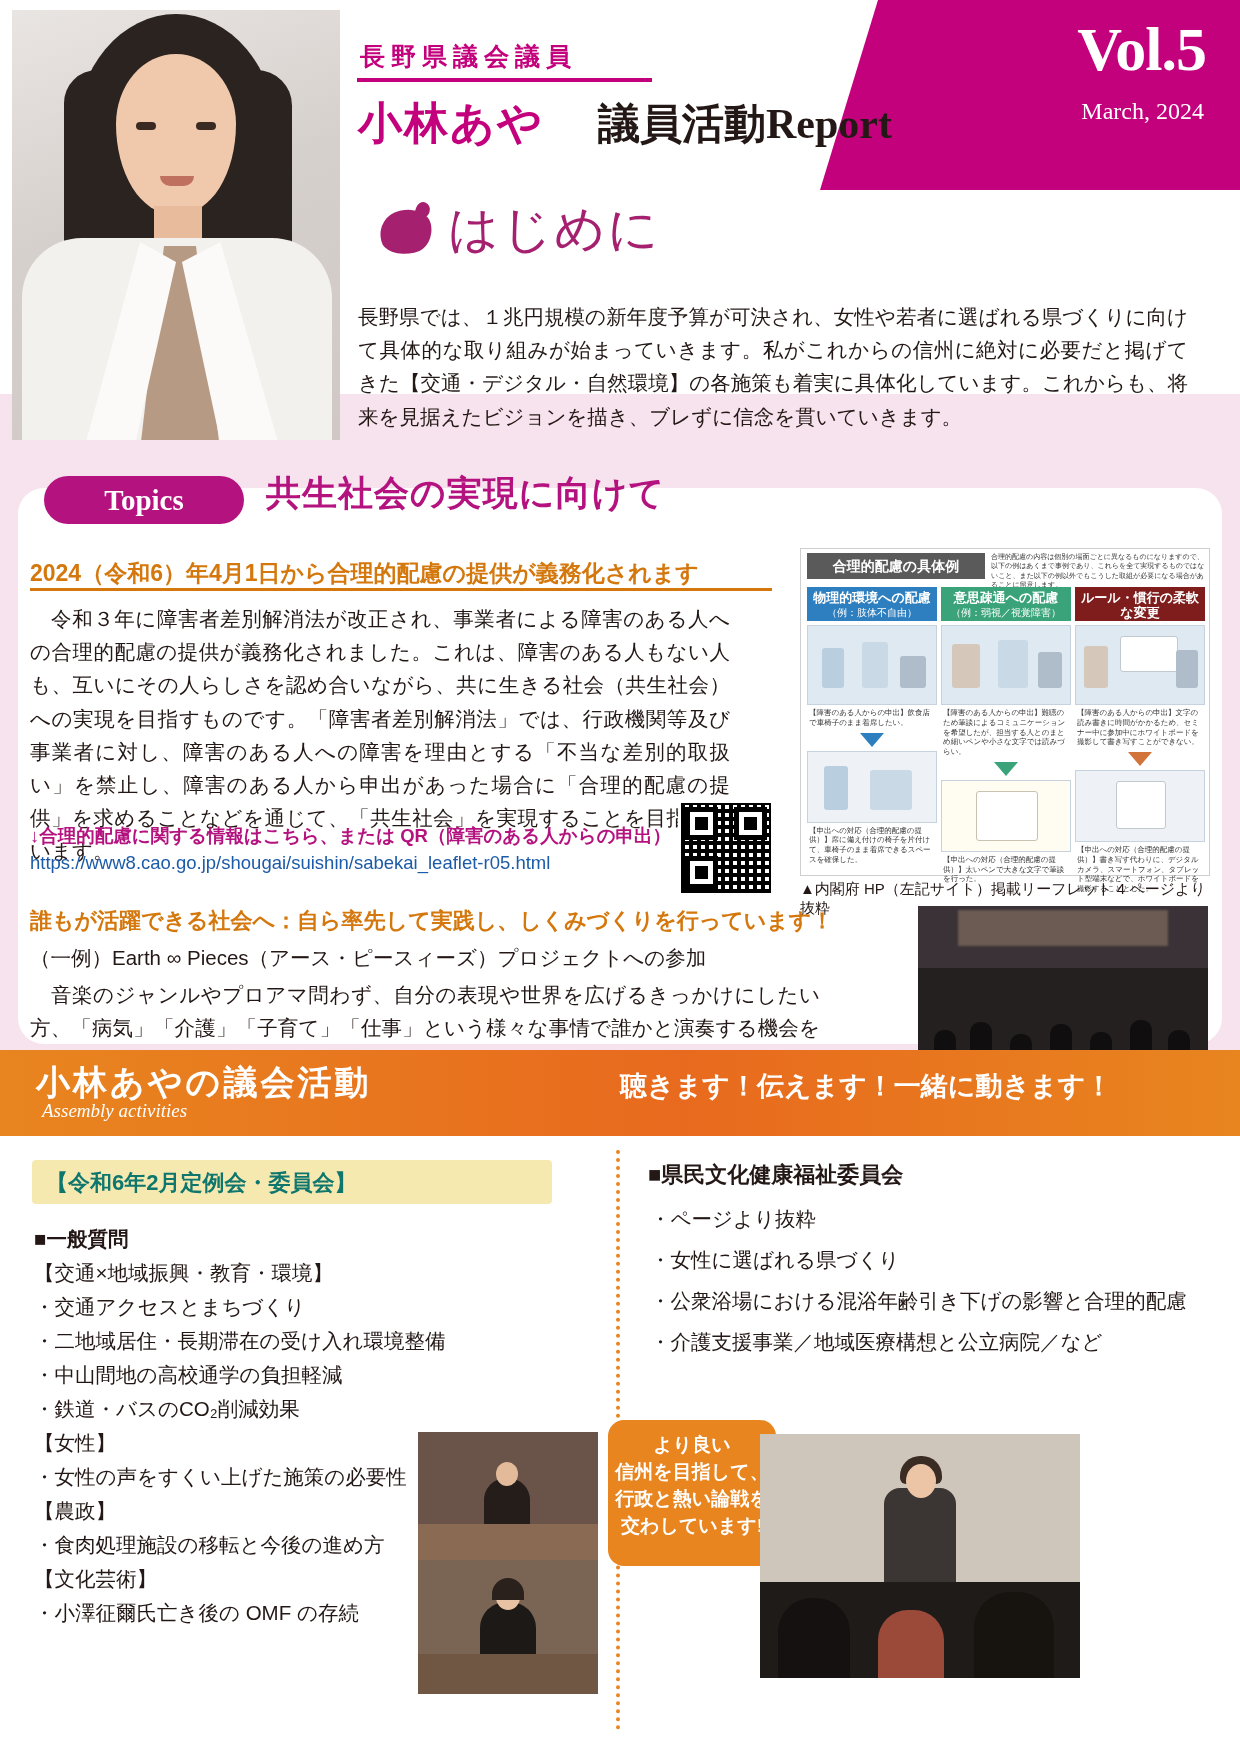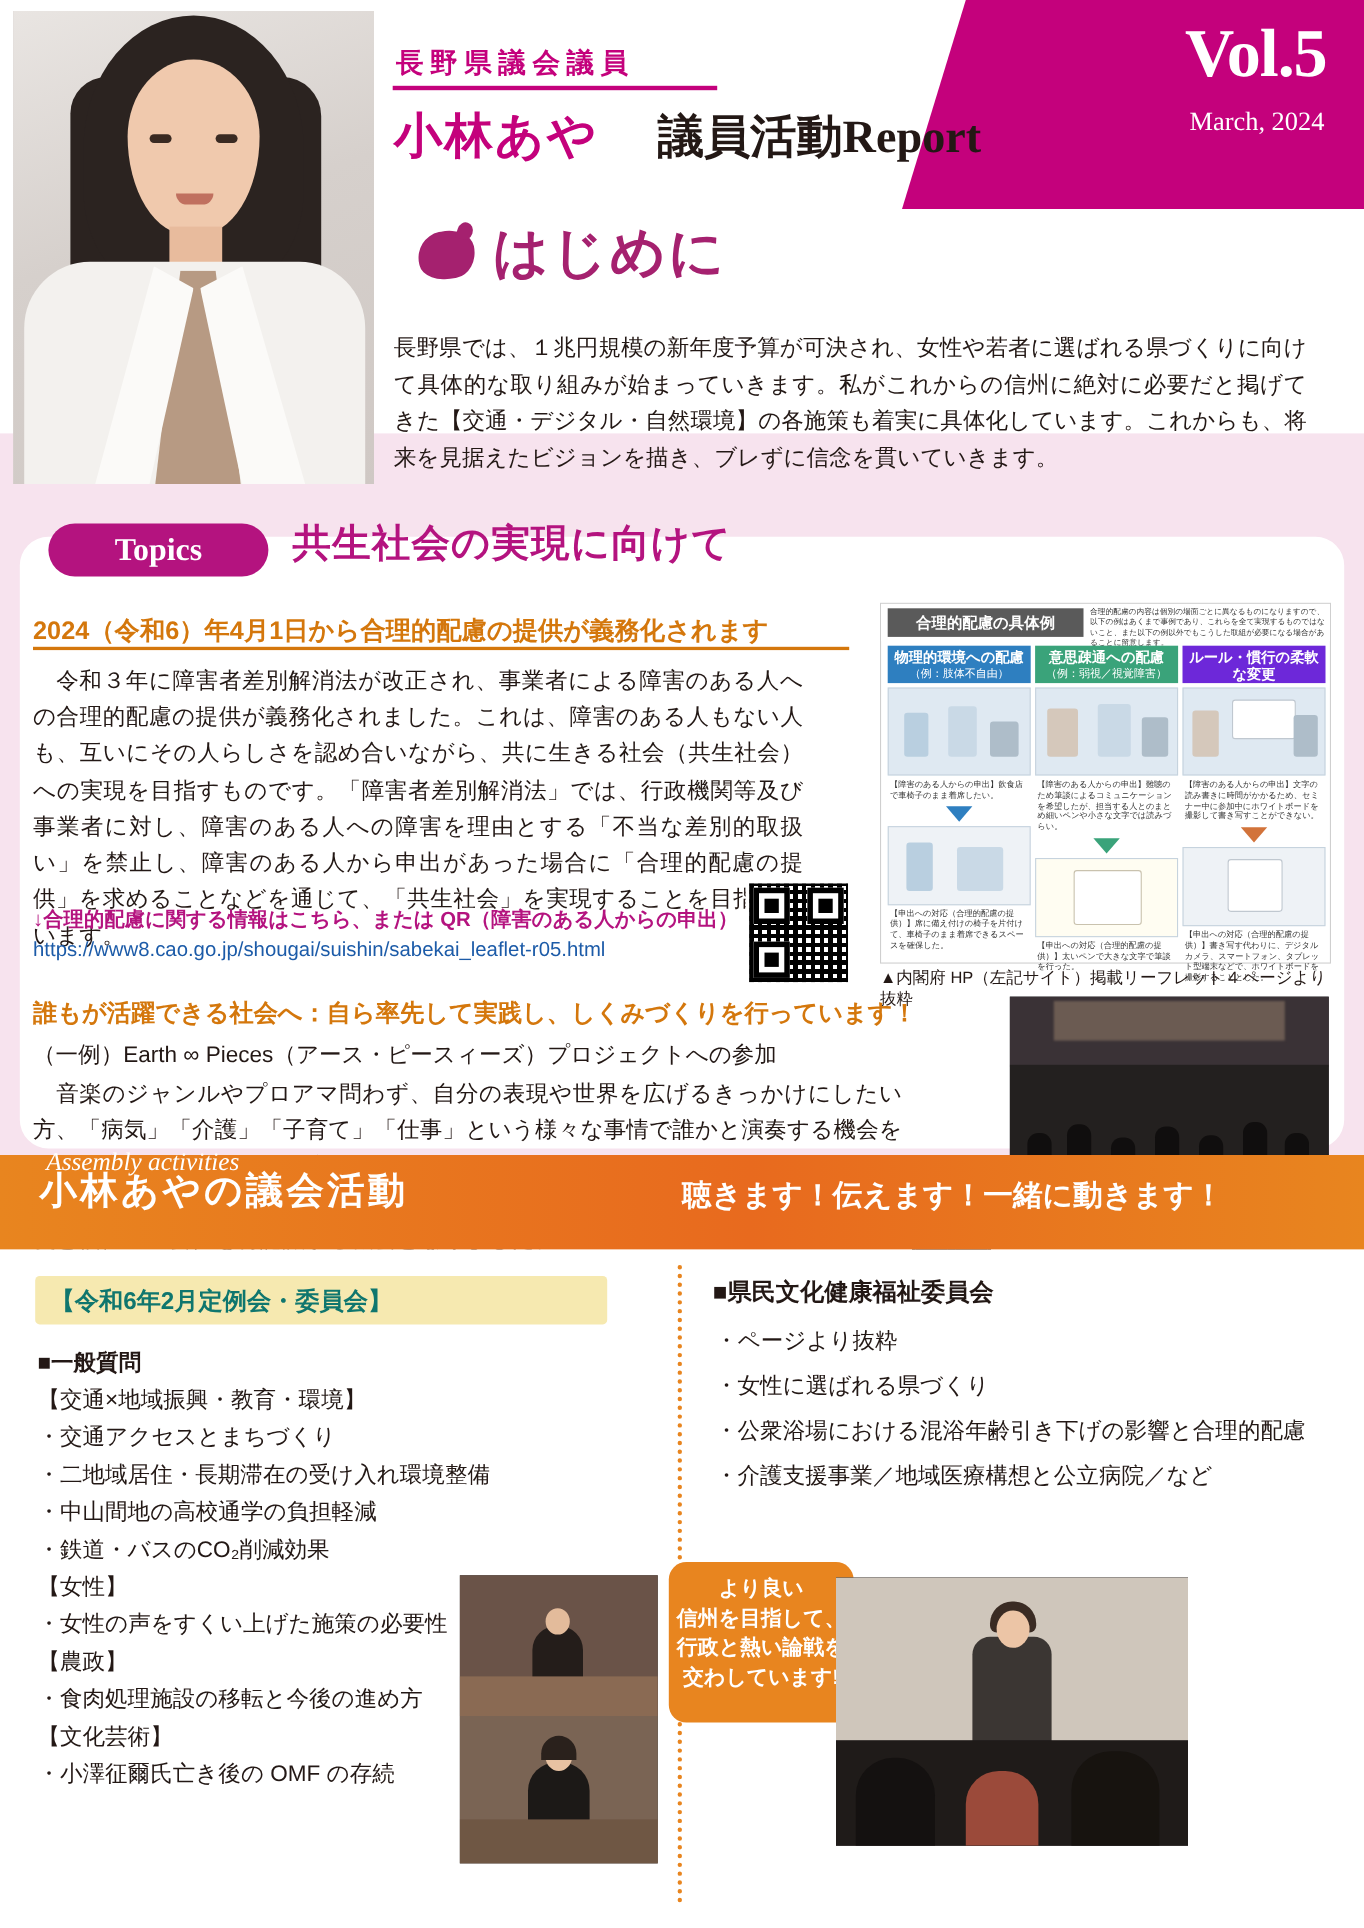--- a/index.html
+++ b/index.html
@@ -96,21 +96,21 @@
     background:#a5216f;
     border-radius:46% 52% 42% 58%/56% 44% 58% 42%;
     transform:rotate(-12deg);
   }
   .hajimeni-icon:after{
     content:"";position:absolute;right:-2px;top:-4px;width:14px;height:16px;
     background:#a5216f;border-radius:50% 50% 50% 0;transform:rotate(30deg);
   }
   .hajimeni{
     position:absolute;left:448px;top:196px;
-    font-size:50px;font-weight:bold;color:#a5216f;letter-spacing:2px;
+    font-size:50px;font-weight:normal;color:#a5216f;letter-spacing:2px;
   }
   .intro-text{
     position:absolute;left:358px;top:300px;width:830px;
     font-size:20.5px;line-height:1.62;color:#231815;text-align:justify;
   }
 
   
   .topics-band{
     position:absolute;left:0;top:440px;width:1240px;height:610px;
     background:#f7e3ee;
@@ -171,21 +171,21 @@
   }
   .lf-col{
     position:absolute;top:38px;width:130px;height:284px;
   }
   .lf-col-hd{
     height:34px;color:#fff;font-size:13px;font-weight:bold;text-align:center;
     line-height:15px;padding-top:3px;box-sizing:border-box;
   }
   .lf-c1{left:6px;} .lf-c1 .lf-col-hd{background:#2e7fc0;}
   .lf-c2{left:140px;} .lf-c2 .lf-col-hd{background:#3aa37a;}
-  .lf-c3{left:274px;} .lf-c3 .lf-col-hd{background:#6d28d9;}
+  .lf-c3{left:274px;} .lf-c3 .lf-col-hd{background:#7f1d1d;}
   .lf-img{
     height:78px;margin-top:4px;background:#dfe9f2;border:1px solid #c6d3de;
     position:relative;overflow:hidden;
   }
   .lf-cap{font-size:7.5px;line-height:1.3;padding:3px 2px;color:#333;}
   .lf-arrow{
     width:0;height:0;margin:2px auto;
     border-left:12px solid transparent;border-right:12px solid transparent;
     border-top:14px solid #2e7fc0;
   }
@@ -232,22 +232,22 @@
   
   .orange-band{
     position:absolute;left:0;top:1050px;width:1240px;height:86px;
     background:linear-gradient(90deg,#e8851f 0%,#e86a1e 55%,#e8851f 100%);
   }
   .orange-title{
     position:absolute;left:36px;top:1060px;
     font-size:34px;font-weight:bold;color:#ffffff;letter-spacing:3px;
   }
   .orange-sub{
-    position:absolute;left:42px;top:1044px;
-    font-size:23px;color:#ffffff;font-style:italic;
+    position:absolute;left:42px;top:1100px;
+    font-size:19px;color:#ffffff;font-style:italic;
     font-family:"Liberation Serif",serif;
   }
   .orange-right{
     position:absolute;left:620px;top:1068px;
     font-size:27px;font-weight:bold;color:#ffffff;
   }
 
   
   .bottom{
     position:absolute;left:0;top:1136px;width:1240px;height:617px;background:#ffffff;

